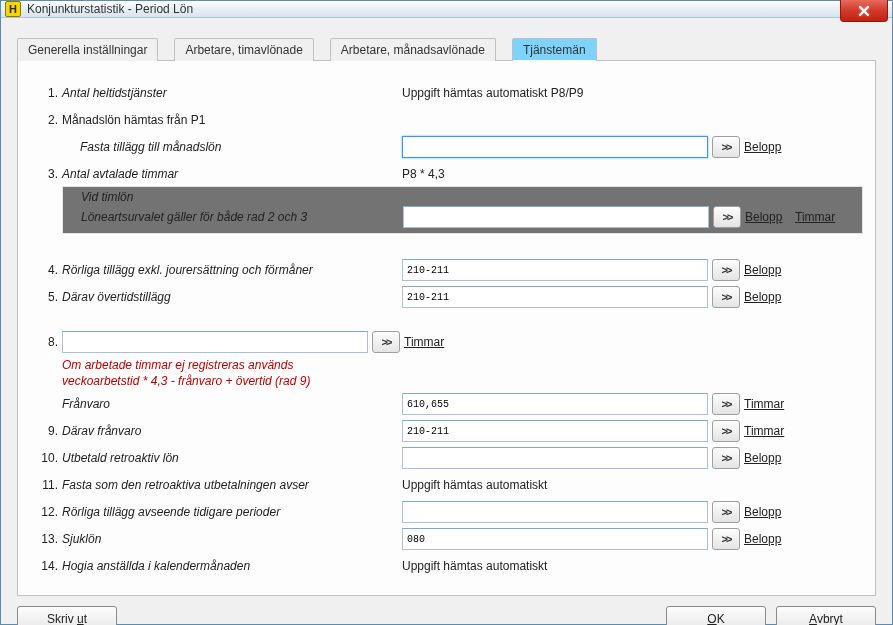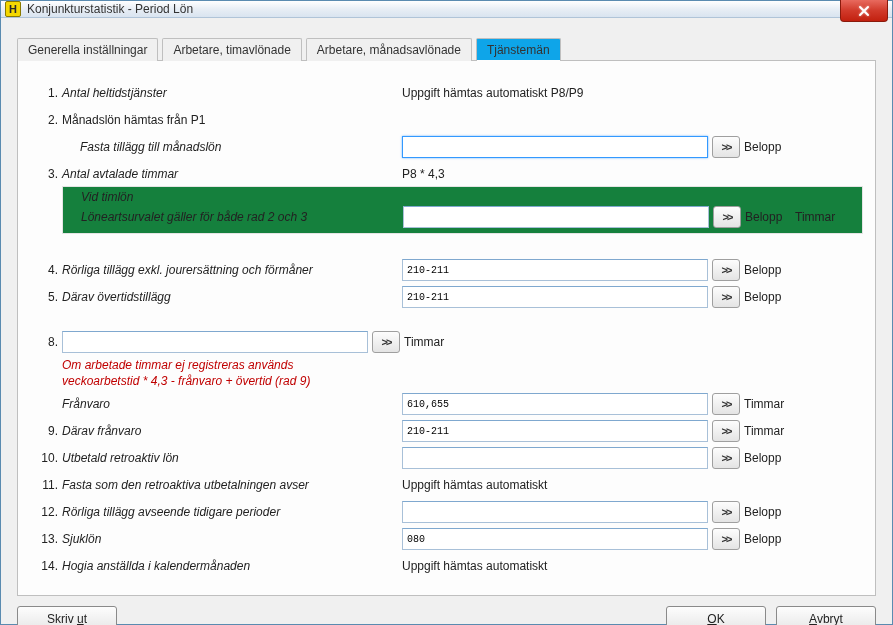--- a/index.html
+++ b/index.html
@@ -54,37 +54,37 @@
   }
   .close-btn svg { filter: drop-shadow(0 0 1px rgba(255,255,255,.6)); }
   .content {
     flex: 1;
     padding: 20px 16px 12px 16px;
     display: flex;
     flex-direction: column;
   }
   .tabstrip {
     display: flex;
-    gap: 4px;
+    gap: 16px;
     align-items: flex-end;
     margin-bottom: -1px;
     position: relative;
     z-index: 2;
   }
   .tab {
     padding: 4px 10px;
     border: 1px solid #bfbfbf;
     border-bottom: none;
     background: #f0f0f0;
     border-radius: 2px 2px 0 0;
     cursor: pointer;
     color: #333;
   }
   .tab.active {
-    background: #0ea5e9;
+    background: #7dd3fc;
     position: relative;
   }
   .tab.active::after {
     content: "";
     position: absolute;
     left: 0; right: 0; bottom: -1px; height: 2px;
     background: #fdfdfd;
   }
   .panel {
     border: 1px solid #bfbfbf;
@@ -115,21 +115,21 @@
   .val-col {
     flex: 1;
     display: flex;
     align-items: center;
     gap: 4px;
   }
   .static-val { color: #222; }
   .note-red { color: #c00000; }
   .inset-group {
     border: 1px solid #e4e4e4;
-    background: #15803d;
+    background: #737373;
     padding: 2px 0 4px 0;
     margin: 0 0 6px 0;
   }
   .txt {
     height: 22px;
     border: 1px solid #a8c0d8;
     border-top-color: #7fa8cf;
     background: #fff;
     padding: 2px 4px;
     font-family: Liberation Mono, monospace;
@@ -146,21 +146,21 @@
     background: linear-gradient(180deg,#fdfdfd,#e4e4e4);
     border-radius: 3px;
     display: flex; align-items: center; justify-content: center;
     cursor: pointer;
     font-weight: bold;
     font-size: 11px;
     letter-spacing: -2px;
     color: #333;
     padding-bottom:1px;
   }
-  .unit { color: #222; min-width: 46px; }
+  .unit { color: #222; min-width: 46px; text-decoration: underline; }
   .spacer-row { height: 18px; }
   .button-bar {
     display: flex;
     padding: 10px 0 6px 0;
     align-items: center;
   }
   .btn {
     min-width: 100px;
     height: 26px;
     border: 1px solid #8a8a8a;

